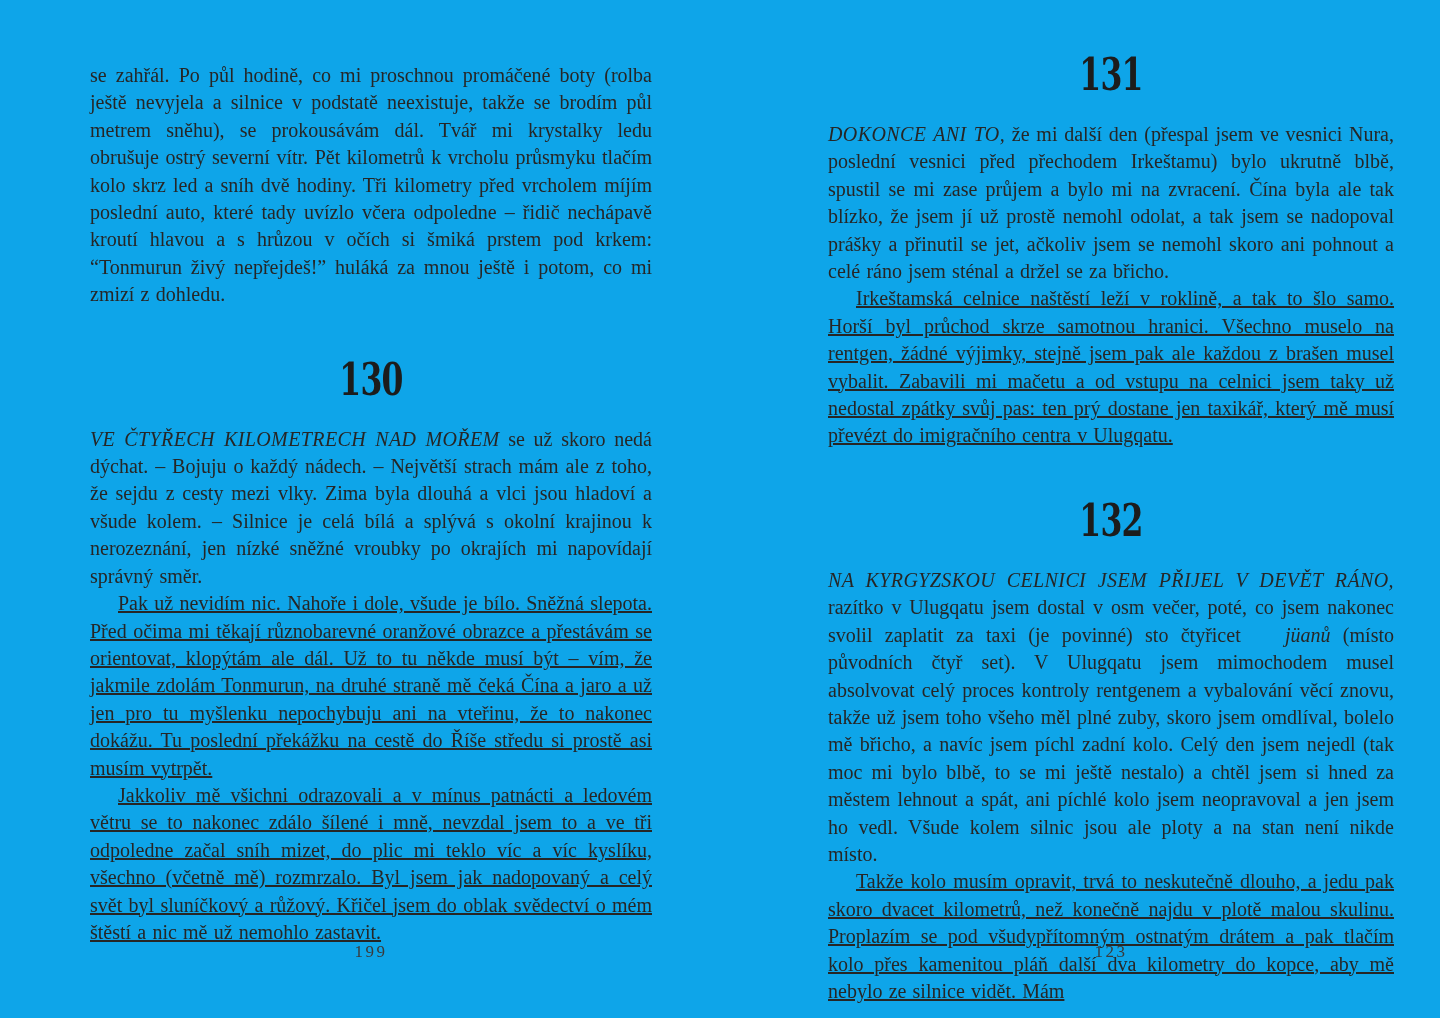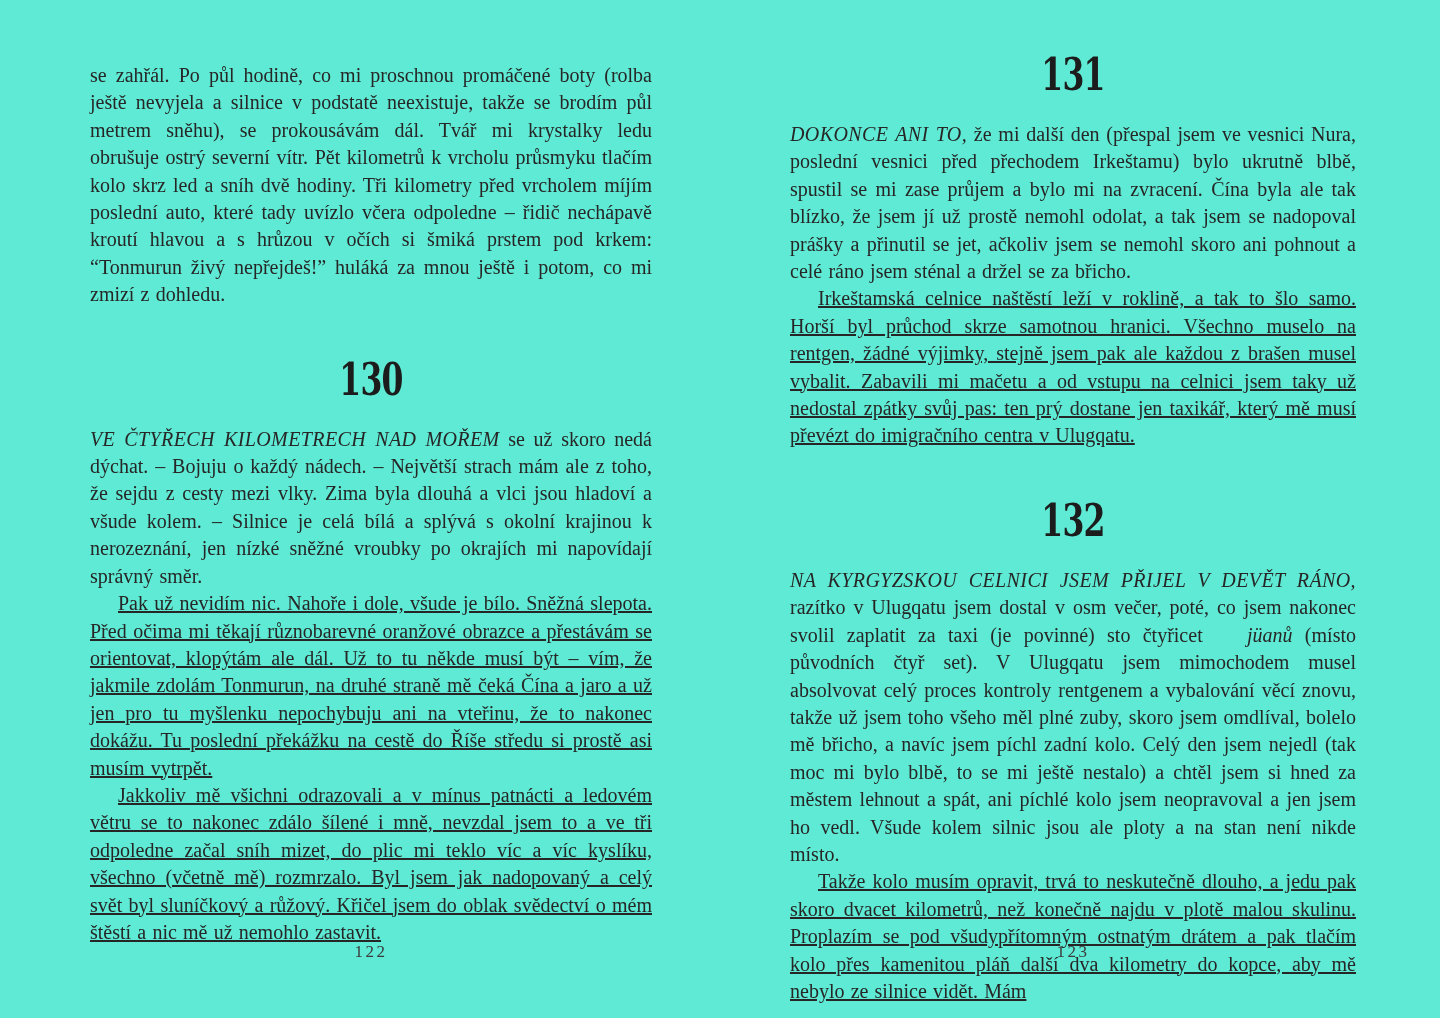--- a/index.html
+++ b/index.html
@@ -10,30 +10,30 @@
   body {
     width: 1440px;
     height: 1018px;
     font-family: "Liberation Serif", serif;
     color: #262626;
   }
   .spread {
     position: relative;
     width: 1440px;
     height: 1018px;
-    background: #5eead4;
+    background: #0ea5e9;
     overflow: hidden;
   }
   .page {
     position: absolute;
     top: 0;
     height: 1018px;
   }
   .page-left  { left: 90px;  width: 562px; }
-  .page-right { left: 790px; width: 566px; }
+  .page-right { left: 828px; width: 566px; }
 
   .body-par {
     font-size: 20px;
     line-height: 27.4px;
     text-align: justify;
     margin: 0;
     word-spacing: 0.06em;
   }
   .continued { margin-top: 62px; }
   .indented  { text-indent: 28px; text-decoration: underline; }
@@ -76,21 +76,21 @@
     <p class="body-par continued">se zahřál. Po půl hodině, co mi proschnou promáčené boty (rolba ještě nevyjela a silnice v podstatě neexistuje, takže se brodím půl metrem sněhu), se prokousávám dál. Tvář mi krystalky ledu obrušuje ostrý severní vítr. Pět kilometrů k vrcholu průsmyku tlačím kolo skrz led a sníh dvě hodiny. Tři kilometry před vrcholem míjím poslední auto, které tady uvízlo včera odpoledne – řidič nechápavě kroutí hlavou a s hrůzou v očích si šmiká prstem pod krkem: “Tonmurun živý nepřejdeš!” huláká za mnou ještě i potom, co mi zmizí z dohledu.</p>
 
     <h2 class="chap-num">130</h2>
 
     <p class="body-par opening"><span class="lead-caps">VE ČTYŘECH KILOMETRECH NAD MOŘEM</span><span> se už skoro nedá dýchat. – Bojuju o každý nádech. – Největší strach mám ale z toho, že sejdu z cesty mezi vlky. Zima byla dlouhá a vlci jsou hladoví a všude kolem. – Silnice je celá bílá a splývá s okolní krajinou k nerozeznání, jen nízké sněžné vroubky po okrajích mi napovídají správný směr.</span></p>
 
     <p class="body-par indented">Pak už nevidím nic. Nahoře i dole, všude je bílo. Sněžná slepota. Před očima mi těkají různobarevné oranžové obrazce a přestávám se orientovat, klopýtám ale dál. Už to tu někde musí být – vím, že jakmile zdolám Tonmurun, na druhé straně mě čeká Čína a jaro a už jen pro tu myšlenku nepochybuju ani na vteřinu, že to nakonec dokážu. Tu poslední překážku na cestě do Říše středu si prostě asi musím vytrpět.</p>
 
     <p class="body-par indented">Jakkoliv mě všichni odrazovali a v mínus patnácti a ledovém větru se to nakonec zdálo šílené i mně, nevzdal jsem to a ve tři odpoledne začal sníh mizet, do plic mi teklo víc a víc kyslíku, všechno (včetně mě) rozmrzalo. Byl jsem jak nadopovaný a celý svět byl sluníčkový a růžový. Křičel jsem do oblak svědectví o mém štěstí a nic mě už nemohlo zastavit.</p>
 
-    <div class="folio">122</div>
+    <div class="folio">199</div>
   </section>
 
   <section class="page page-right">
     <h2 class="chap-num chap-num-first">131</h2>
 
     <p class="body-par opening"><span class="lead-caps">DOKONCE ANI TO,</span><span> že mi další den (přespal jsem ve vesnici Nura, poslední vesnici před přechodem Irkeštamu) bylo ukrutně blbě, spustil se mi zase průjem a bylo mi na zvracení. Čína byla ale tak blízko, že jsem jí už prostě nemohl odolat, a tak jsem se nadopoval prášky a přinutil se jet, ačkoliv jsem se nemohl skoro ani pohnout a celé ráno jsem sténal a držel se za břicho.</span></p>
 
     <p class="body-par indented">Irkeštamská celnice naštěstí leží v roklině, a tak to šlo samo. Horší byl průchod skrze samotnou hranici. Všechno muselo na rentgen, žádné výjimky, stejně jsem pak ale každou z brašen musel vybalit. Zabavili mi mačetu a od vstupu na celnici jsem taky už nedostal zpátky svůj pas: ten prý dostane jen taxikář, který mě musí převézt do imigračního centra v Ulugqatu.</p>
 
     <h2 class="chap-num">132</h2>

